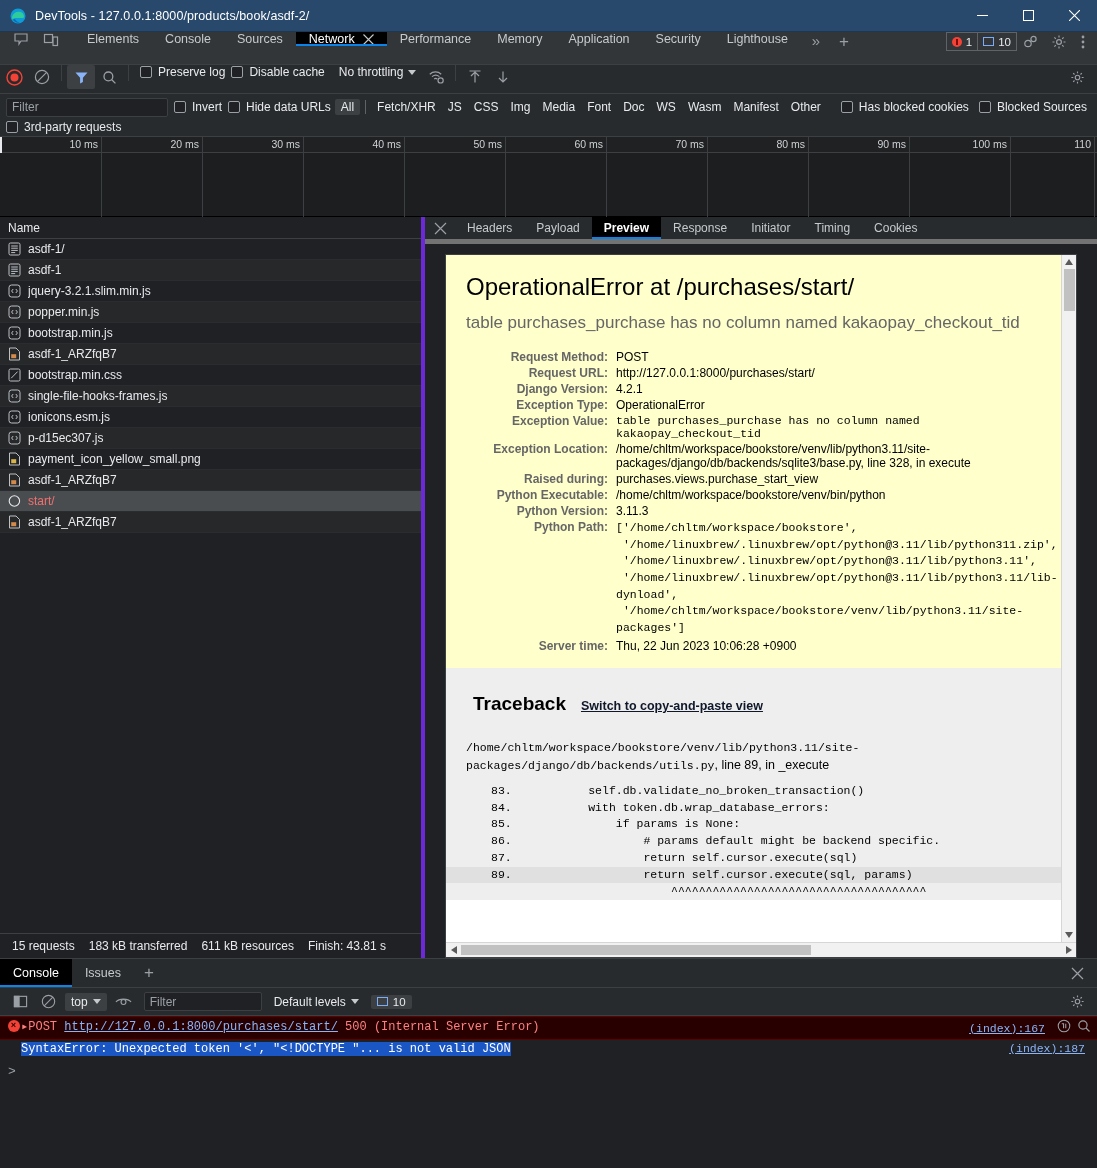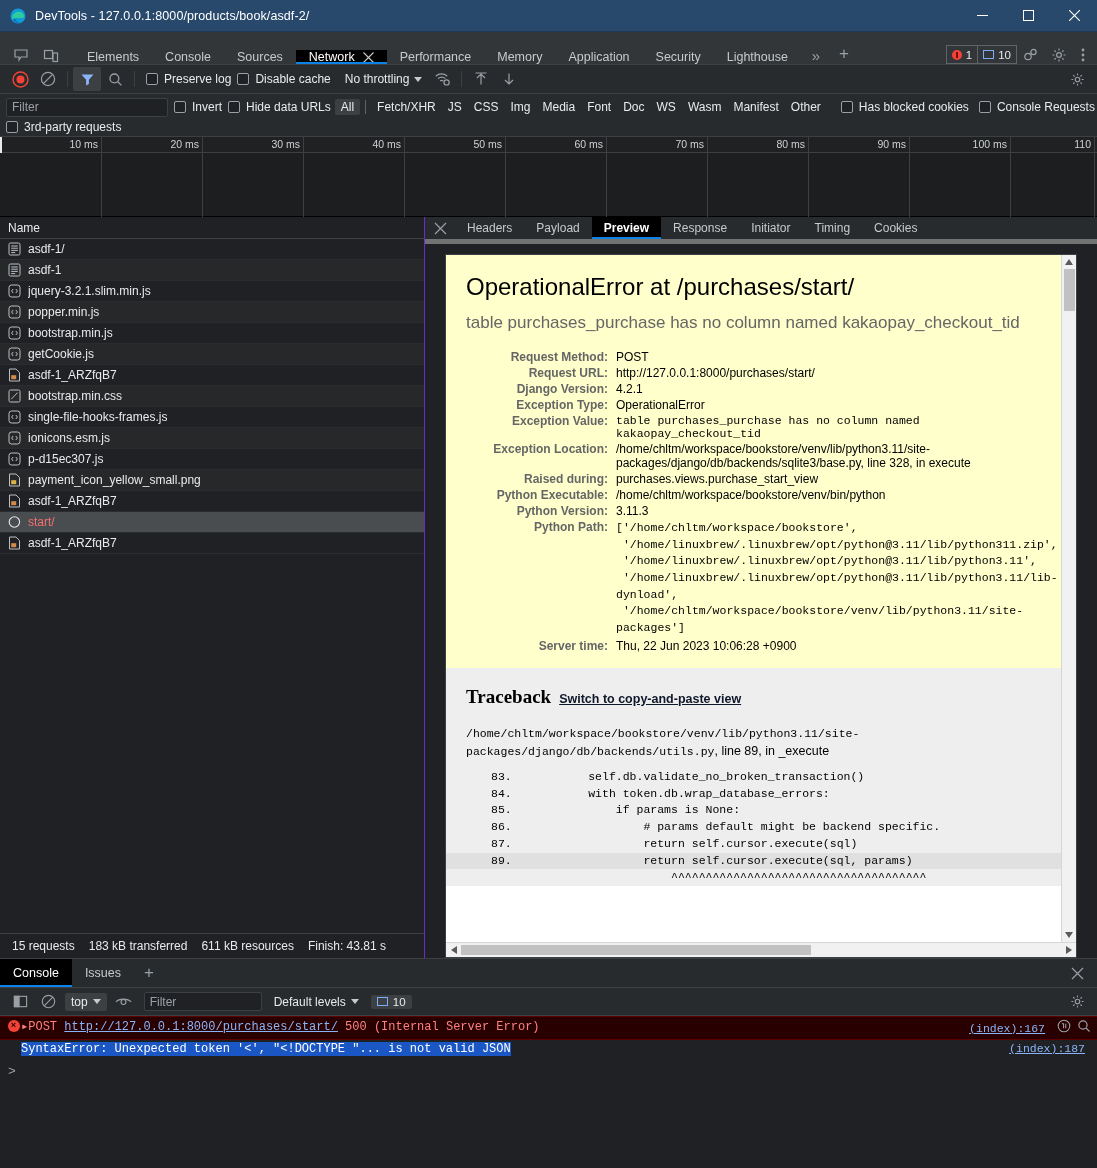--- a/index.html
+++ b/index.html
@@ -25,21 +25,21 @@
   .titlebar .title { font-size: 12.5px; color: #ffffff; letter-spacing: .1px; }
   .titlebar .wincontrols { margin-left:auto; display:flex; height:32px; }
   .wincontrols div {
     width: 46px; height: 32px; display:flex; align-items:center; justify-content:center;
     color:#ffffff;
   }
   .wincontrols div svg { display:block; }
 
   
   .tabrow {
-    height: 33px; flex: 0 0 33px; background:#323639; display:flex; align-items:flex-end;
+    height: 33px; flex: 0 0 33px; background:#323639; display:flex; align-items:flex-start;
     border-bottom: 1px solid #3c4043; position:relative;
   }
   .tabrow .iconbtn {
     width: 30px; display:flex; align-items:center; justify-content:center; color:#9aa0a6;
   }
   .tabrow .iconbtn:first-child { margin-left: 6px; }
   .tabs { display:flex; align-items:stretch; margin-left: 8px; }
   .tab {
     padding: 0 13px; display:flex; align-items:center; color:#c6cacd; font-size:12.5px;
     white-space:nowrap; position:relative;
@@ -56,22 +56,22 @@
     display:flex; align-items:center; gap:4px; height:19px; padding:0 5px;
     border:1px solid #5f6368; font-size:11.5px; color:#e8eaed;
   }
   .countbox.err { border-right:none; }
   .dot-err { width:10px;height:10px;border-radius:50%;background:#f44336; display:inline-block; position:relative;}
   .dot-err::after{content:"";position:absolute;left:4px;top:2px;width:2px;height:6px;background:#7a0d0d;}
   .msg-ico { width:11px;height:9px;border:1.4px solid #7cacf8; display:inline-block;}
 
   
   .nettoolbar {
-    height: 29px; flex:0 0 29px; background:#282b2e; display:flex; align-items:center;
-    border-bottom:1px solid #3c4043; padding-left:6px;
+    height: 29px; flex:0 0 29px; background:#282b2e; display:flex; align-items:flex-start;
+    border-bottom:1px solid #3c4043; padding-left:0;
   }
   .nettoolbar .tb { width:28px; height:24px; display:flex;align-items:center;justify-content:center;color:#9aa0a6;}
   .nettoolbar .tb.recording { color:#f44336; }
   .nettoolbar .tb.filter-on { background:#3c4043; color:#8ab4f8; border-radius:2px;}
   .sep { width:1px; height:16px; background:#3c4043; margin:0 5px; }
   .chk { display:flex; align-items:center; gap:6px; margin-left:6px; color:#e8eaed; font-size:12px; white-space:nowrap;}
   .box {
     width:12px;height:12px;border:1px solid #9aa0a6; border-radius:2px; background:#202124; flex:0 0 12px;
   }
   .throttle { display:flex;align-items:center;gap:5px; margin-left:14px; color:#e8eaed; font-size:12px;}
@@ -97,21 +97,21 @@
   
   .overview { flex:0 0 80px; background:#202124; position:relative; border-bottom:1px solid #000; }
   .ruler { height:16px; position:relative; border-bottom:1px solid #3c4043; background:#1f2123;}
   .tick { position:absolute; top:0; height:80px; border-left:1px solid #3c4043; }
   .ticklabel { position:absolute; top:1px; font-size:10.5px; color:#cfd2d4; transform:translateX(-100%); padding-right:3px; white-space:nowrap;}
   .ovbody { height:63px; background:#1c1e20; }
   .ov-cursor { position:absolute; left:0; top:0; width:2px; height:16px; background:#e8eaed; }
 
   
   .split { flex:1 1 auto; display:flex; min-height:0; }
-  .reqpanel { width:425px; flex:0 0 425px; display:flex; flex-direction:column; background:#202124; border-right:1px solid #6d28d9; min-height:0;}
+  .reqpanel { width:425px; flex:0 0 425px; display:flex; flex-direction:column; background:#202124; border-right:4px solid #6d28d9; min-height:0;}
   .reqheader {
     height:22px; flex:0 0 22px; display:flex; align-items:center; padding-left:8px;
     font-size:12px; color:#e8eaed; border-bottom:1px solid #3c4043; background:#202124;
   }
   .reqlist { flex:1 1 auto; overflow:hidden; }
   .reqrow {
     height:21px; display:flex; align-items:center; padding-left:8px; gap:7px;
     font-size:12px; color:#e8eaed; border-bottom:1px solid #2a2d2f;
   }
   .reqrow:nth-child(even) { background:#26282a; }
@@ -143,21 +143,21 @@
   table.meta { margin:14px 0 0 20px; border-collapse:collapse; font-size:12px; }
   table.meta th {
     text-align:right; vertical-align:top; padding:1px 8px 1px 0; color:#666; font-weight:bold;
     font-family:"Liberation Sans", sans-serif; white-space:nowrap; width:150px;
   }
   table.meta td { text-align:left; vertical-align:top; padding:1px 0; color:#000; font-family:"Liberation Sans", sans-serif;}
   table.meta td.mono, table.meta td .mono { font-family:"Liberation Mono", monospace; font-size:11.5px; }
   table.meta td pre { margin:0; font-family:"Liberation Mono", monospace; font-size:11.5px; line-height:1.45; white-space:pre-wrap;}
   .dj-traceback { background:#eee; padding:14px 0 0 0; color:#000; flex:1 1 auto;}
   .tb-head { margin:4px 0 0 20px; display:flex; align-items:baseline; gap:8px;}
-  .tb-head h2 { font-size:19px; margin:0; font-family:Liberation Serif, serif; color:#000;}
+  .tb-head h2 { font-size:19px; margin:7px; font-family:Liberation Sans, sans-serif; color:#000;}
   .tb-head a { font-size:12.5px; color:#0f172a; text-decoration:underline;font-weight:bold;}
   .tb-file { margin:16px 20px 0 20px; font-size:12.5px; color:#000; line-height:1.45;}
   .tb-file .mono { font-family:"Liberation Mono", monospace; font-size:11.5px;}
   .codelist { margin:8px 0 0 0; padding:0; list-style:none; font-family:"Liberation Mono", monospace; font-size:11.5px; color:#000;}
   .codelist li { padding:1px 0 1px 45px; white-space:pre; line-height:1.28;}
   .codelist li .ln { display:inline-block; width:42px; color:#000;}
   .codelist li.hl { background:#e0e0e0; }
   
   .vscroll { width:15px; flex:0 0 15px; background:#f1f1f1; border-left:1px solid #d6d6d6; position:relative;}
   .vscroll .thumb { position:absolute; left:2px; right:1px; top:14px; height:42px; background:#c1c1c1;}
@@ -402,21 +402,21 @@
         <span class="ftype">Wasm</span>
         <span class="ftype">Manifest</span>
         <span class="ftype">Other</span>
       </div>
       <label class="chk" style="margin-left:14px">
         <span class="box"></span>
         <span>Has blocked cookies</span>
       </label>
       <label class="chk" style="margin-left:10px">
         <span class="box"></span>
-        <span>Console Requests</span>
+        <span>Blocked Sources</span>
       </label>
     </div>
     <div class="row2">
       <label class="chk" style="margin-left:0">
         <span class="box"></span>
         <span>3rd-party requests</span>
       </label>
     </div>
   </div>
 
@@ -496,29 +496,20 @@
               <svg width="13" height="14" viewBox="0 0 13 14" fill="none" stroke="#bdc1c6" stroke-width="1">
                 <rect x="1" y="1" width="11" height="12" rx="2.5"></rect>
                 <path d="M5.2 5 L3.6 7 L5.2 9M7.8 5 L9.4 7 L7.8 9"></path>
               </svg>
             </span>
           <span class="rname">bootstrap.min.js</span>
         </div>
         <div class="reqrow">
           <span class="ricon">
               <svg width="13" height="14" viewBox="0 0 13 14" fill="none" stroke="#bdc1c6" stroke-width="1">
-                <rect x="1" y="1" width="11" height="12" rx="2.5"></rect>
-                <path d="M5.2 5 L3.6 7 L5.2 9M7.8 5 L9.4 7 L7.8 9"></path>
-              </svg>
-            </span>
-          <span class="rname">getCookie.js</span>
-        </div>
-        <div class="reqrow">
-          <span class="ricon">
-              <svg width="13" height="14" viewBox="0 0 13 14" fill="none" stroke="#bdc1c6" stroke-width="1">
                 <path d="M1.5 1h6.5l3.5 3.5V13H1.5z"></path>
                 <rect x="3.2" y="7.2" width="5" height="4" fill="#d38a4a" stroke="none"></rect>
               </svg>
             </span>
           <span class="rname">asdf-1_ARZfqB7</span>
         </div>
         <div class="reqrow">
           <span class="ricon">
               <svg width="13" height="14" viewBox="0 0 13 14" fill="none" stroke="#bdc1c6" stroke-width="1">
                 <rect x="1" y="1" width="11" height="12" rx="1.5"></rect>

